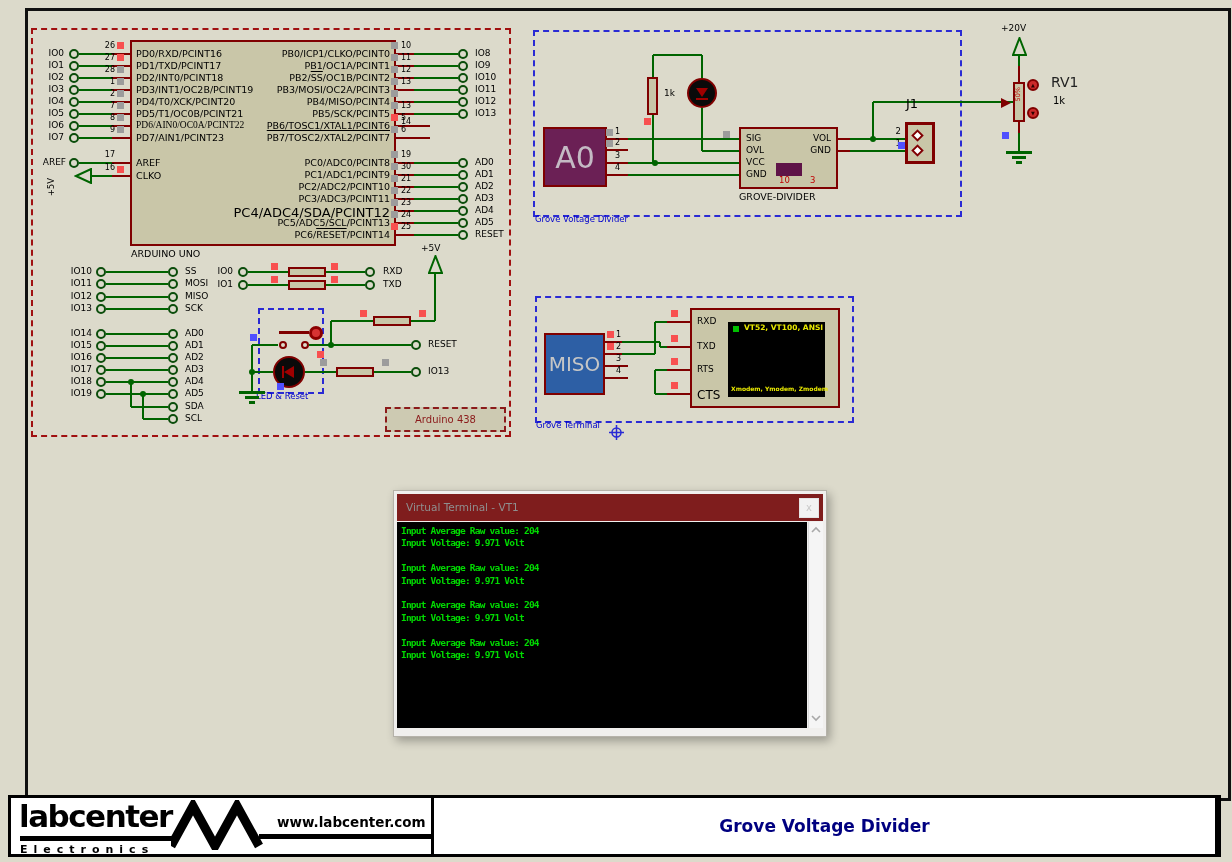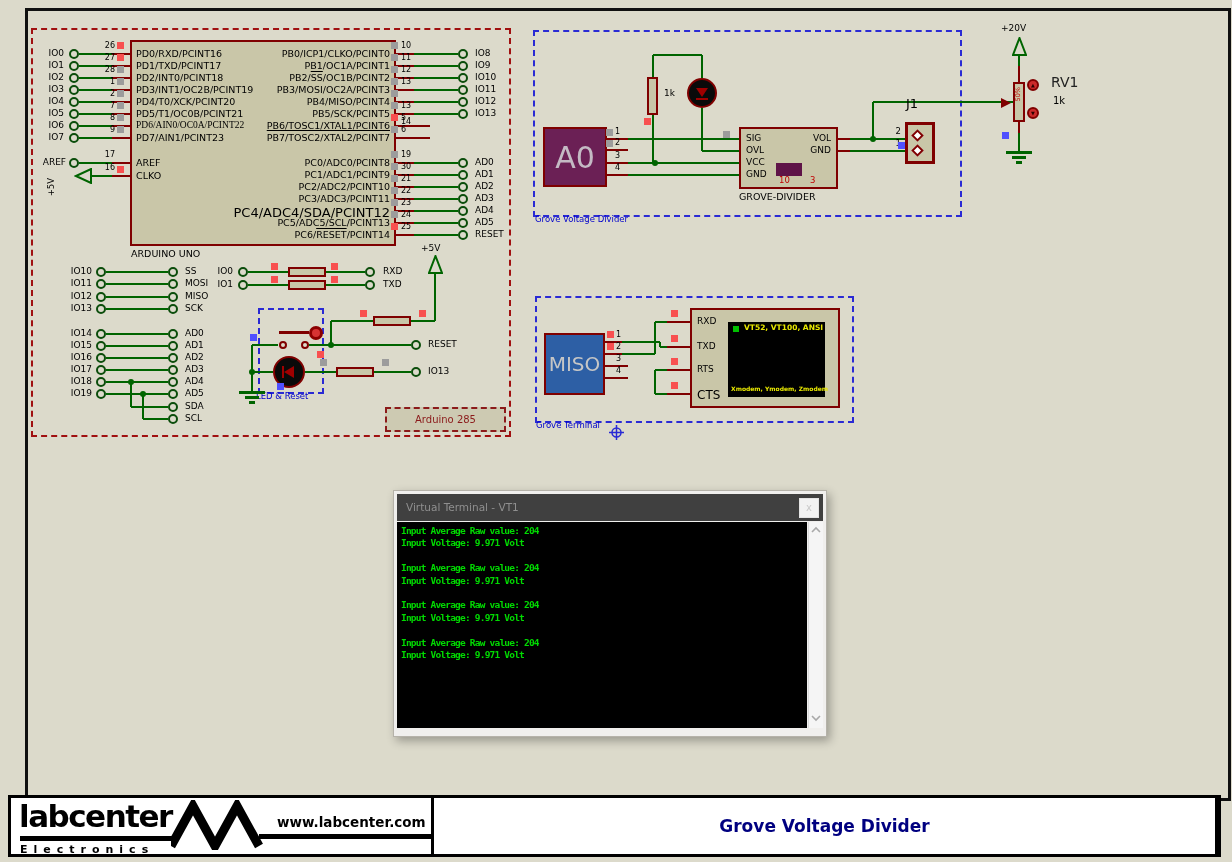--- a/index.html
+++ b/index.html
@@ -6,21 +6,21 @@
   #app{position:relative;width:1232px;height:862px;background:#DCDACB;overflow:hidden;
        font-family:"DejaVu Sans",sans-serif;}
   .abs{position:absolute;white-space:nowrap;}
   .ov{text-decoration:overline;}
   .flexc{display:flex;align-items:center;justify-content:center;}
   
   #sheet-border{position:absolute;left:25px;top:8px;width:1200px;height:787px;border:3px solid #101010;}
   
   .vt-window{position:absolute;left:393px;top:490px;width:432px;height:245px;background:#F0EFED;
              border:1px solid #B5B2A9;box-shadow:3px 4px 9px rgba(0,0,0,0.3);}
-  .vt-titlebar{position:absolute;left:3px;top:3px;right:3px;height:27px;background:#404040;}
+  .vt-titlebar{position:absolute;left:3px;top:3px;right:3px;height:27px;background:#7f1d1d;}
   .vt-title{position:absolute;left:9px;top:7px;font-size:10.5px;color:#8F8F8F;}
   .vt-close{position:absolute;right:4px;top:4px;width:18px;height:18px;background:#F2F2F2;border:1px solid #E4E4E4;
             color:#C9C9C9;font-size:10px;text-align:center;line-height:17px;}
   .vt-screen{position:absolute;left:3px;top:31px;width:410px;height:206px;background:#000000;overflow:hidden;}
   .vt-lines{position:absolute;left:4px;top:3px;font-family:"DejaVu Sans Mono",monospace;
             font-size:9.5px;font-weight:bold;letter-spacing:-0.8px;color:#00DA00;}
   .vt-lines div{height:12.4px;line-height:12.4px;white-space:pre;}
   .vt-scrollbar{position:absolute;right:3px;top:31px;width:14px;height:206px;background:#F5F5F5;border-left:1px solid #DADADA;}
   
   #footer{position:absolute;left:8px;top:795px;width:1207px;height:56px;background:#FFFFFF;
@@ -36,21 +36,21 @@
   .f-title{font-size:17px;font-weight:bold;color:#000080;}
   .f-partner{font-size:26px;font-weight:bold;color:#0F9292;margin-left:20px;}
 </style>
 </head>
 <body>
 
 <div id="app">
   <div id="sheet-border"></div>
   <div id="schematic" class="abs" style="left:0;top:0;width:1232px;height:862px;">
       <div class="abs" style="left: 31px; top: 28px; width: 476px; height: 405px; border: 2px dashed rgb(160, 16, 16);"></div>
-      <div class="abs" style="left: 385px; top: 407px; width: 121px; height: 25px; background: rgb(205, 202, 178); border: 2px dashed rgb(139, 26, 26); box-sizing: border-box; color: rgb(139, 26, 26); font-size: 10px; text-align: center; line-height: 22px;">Arduino 285</div>
+      <div class="abs" style="left: 385px; top: 407px; width: 121px; height: 25px; background: rgb(205, 202, 178); border: 2px dashed rgb(139, 26, 26); box-sizing: border-box; color: rgb(139, 26, 26); font-size: 10px; text-align: center; line-height: 22px;">Arduino 438</div>
       <div class="abs" style="left: 533px; top: 30px; width: 425px; height: 183px; border: 2px dashed rgb(42, 42, 212);"></div>
       <div class="abs" style="left: 535px; top: 214px; font-size: 8.5px; color: rgb(0, 0, 204);">Grove Voltage Divider</div>
       <div class="abs" style="left: 535px; top: 296px; width: 315px; height: 123px; border: 2px dashed rgb(42, 42, 212);"></div>
       <div class="abs" style="left: 536px; top: 420px; font-size: 8.5px; color: rgb(0, 0, 204);">Grove Terminal</div>
       <div class="abs" style="left: 609px; top: 425px; width: 15px; height: 15px;"><svg width="15" height="15">
           <circle cx="7.5" cy="7.5" r="4.5" fill="none" stroke="#2A2AD4" stroke-width="1.5"></circle>
           <line x1="7.5" y1="0" x2="7.5" y2="15" stroke="#2A2AD4" stroke-width="1.5"></line>
           <line x1="0" y1="7.5" x2="15" y2="7.5" stroke="#2A2AD4" stroke-width="1.5"></line>
         </svg></div>
       <div class="abs" style="left: 258px; top: 308px; width: 62px; height: 82px; border: 2px dashed rgb(42, 42, 212);"></div>

